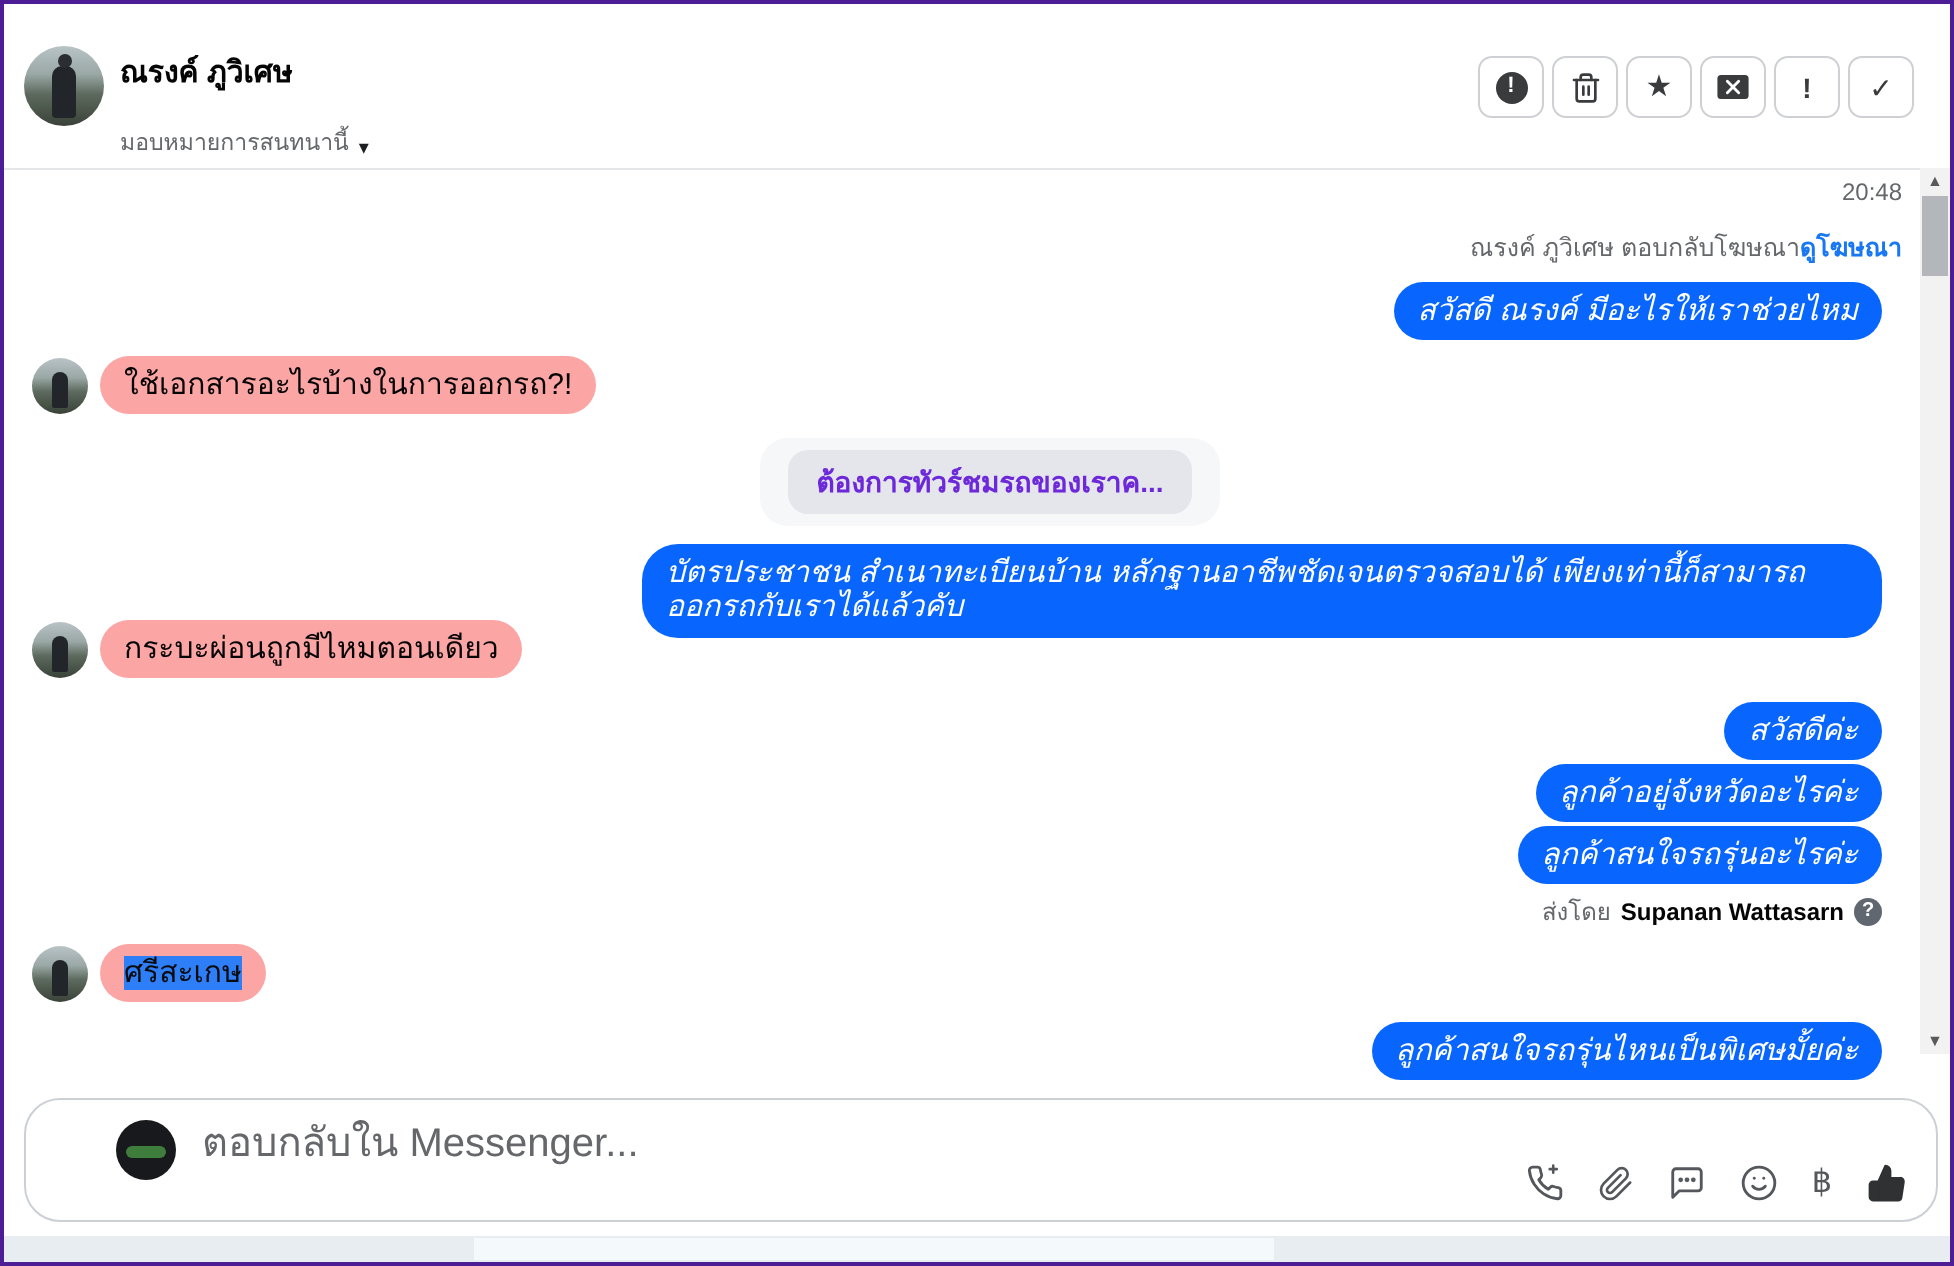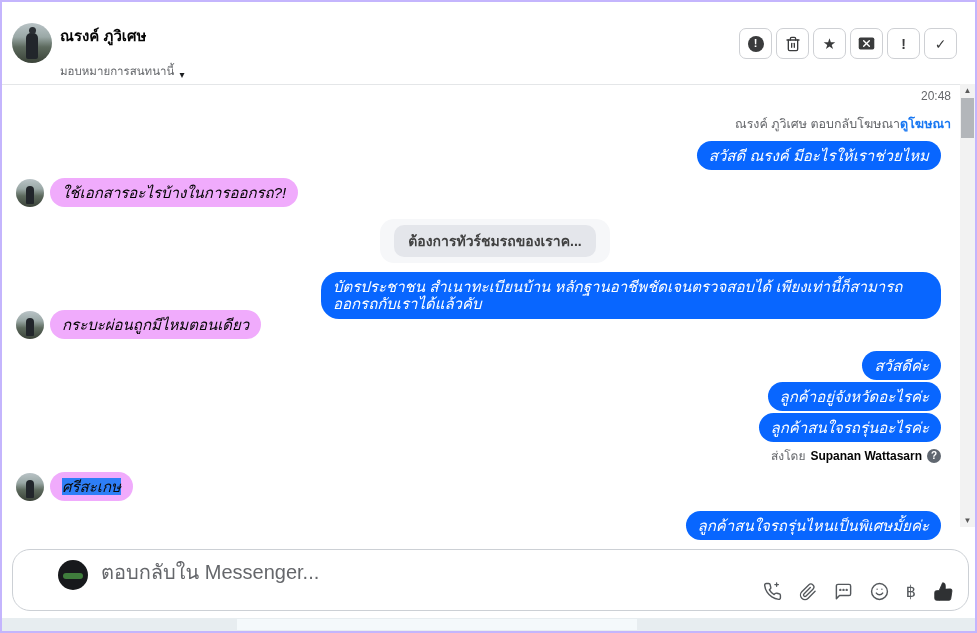--- a/index.html
+++ b/index.html
@@ -1,16 +1,16 @@
 <!DOCTYPE html>
 <html><head>
 <meta charset="utf-8">
 <style>
   html,body{margin:0;padding:0;background:#fff;font-family:"Liberation Sans","DejaVu Sans",sans-serif;}
-  .frame{position:relative;width:977px;height:633px;box-sizing:border-box;border:2px solid #c4b5fd;background:#fff;overflow:hidden;}
+  .frame{position:relative;width:977px;height:633px;box-sizing:border-box;border:2px solid #4c1d95;background:#fff;overflow:hidden;}
 
   
   .header{position:absolute;top:0;left:0;right:0;height:82px;background:#fff;border-bottom:1px solid #e4e6e8;}
   .h-avatar{position:absolute;left:10px;top:21px;width:40px;height:40px;border-radius:50%;
     background:linear-gradient(180deg,#b9c3c6 0%,#9aa8a6 35%,#5d6a5e 60%,#3a4238 100%);overflow:hidden;}
   .h-avatar .fig{position:absolute;left:14px;top:10px;width:12px;height:26px;background:#22262b;border-radius:5px 5px 2px 2px;}
   .h-avatar .fig:before{content:"";position:absolute;left:2.5px;top:-6px;width:7px;height:7px;border-radius:50%;background:#2a2e33;}
   .h-name{position:absolute;left:58px;top:22px;font-size:15px;font-weight:700;color:#050505;}
   .h-assign{position:absolute;left:58px;top:60px;font-size:11.5px;color:#65676b;cursor:pointer;display:flex;align-items:flex-end;gap:5px;}
   .h-assign .caret{color:#1c1e21;font-size:10px;}
@@ -25,28 +25,28 @@
   .glyph-check{font-size:14px;color:#3a3b3c;line-height:1;}
 
   
   .chat{position:absolute;top:83px;left:0;right:0;height:461px;background:#fff;}
   .centerline{position:absolute;left:0;right:24px;text-align:right;color:#65676b;}
   .ts{top:4px;font-size:12px;}
   .ctx{top:29px;font-size:12.5px;}
   .ctx .ctx-link{color:#1877f2;font-weight:700;margin-left:0;cursor:pointer;}
   .bubble{box-sizing:border-box;padding:6px 12px;border-radius:18px;font-size:15px;line-height:1.15;white-space:nowrap;}
   .b-blue{position:absolute;right:34px;background:#0866ff;color:#fff;font-style:italic;}
-  .b-gray{background:#f0abfc;color:#050505;font-style:italic;}
+  .b-gray{background:#fca5a5;color:#050505;}
   .row-left{position:absolute;left:14px;display:flex;align-items:center;gap:6px;}
   .m-avatar{width:28px;height:28px;border-radius:50%;flex:0 0 auto;
     background:linear-gradient(180deg,#b9c3c6 0%,#9aa8a6 35%,#5d6a5e 60%,#3a4238 100%);position:relative;overflow:hidden;}
   .m-avatar:before{content:"";position:absolute;left:10px;top:7px;width:8px;height:18px;background:#22262b;border-radius:4px 4px 1px 1px;}
   .quote-wrap{position:absolute;left:378px;top:134px;width:230px;height:44px;background:#f6f7f9;border-radius:14px;
     display:flex;align-items:center;justify-content:center;}
-  .quote-pill{background:#e4e6eb;border-radius:10px;padding:5px 14px;font-size:14px;font-weight:700;color:#404040;white-space:nowrap;}
+  .quote-pill{background:#e4e6eb;border-radius:10px;padding:5px 14px;font-size:14px;font-weight:700;color:#6d28d9;white-space:nowrap;}
   .b-long{max-width:620px;white-space:normal;}
   .sentby{position:absolute;right:34px;top:361px;font-size:12px;color:#65676b;display:flex;align-items:center;gap:5px;}
   .sentby .sname{color:#050505;font-weight:700;}
   .help-badge{width:14px;height:14px;border-radius:50%;background:#606770;color:#fff;font-size:10px;font-weight:700;
     display:flex;align-items:center;justify-content:center;line-height:1;}
   .sel{background:#2e7ef7;color:#0b0b0b;}
 
   
   .vscroll{position:absolute;right:0;top:82px;width:15px;height:443px;background:#f2f2f2;}
   .v-arrow{position:absolute;left:0;width:15px;height:13px;display:flex;align-items:center;justify-content:center;

